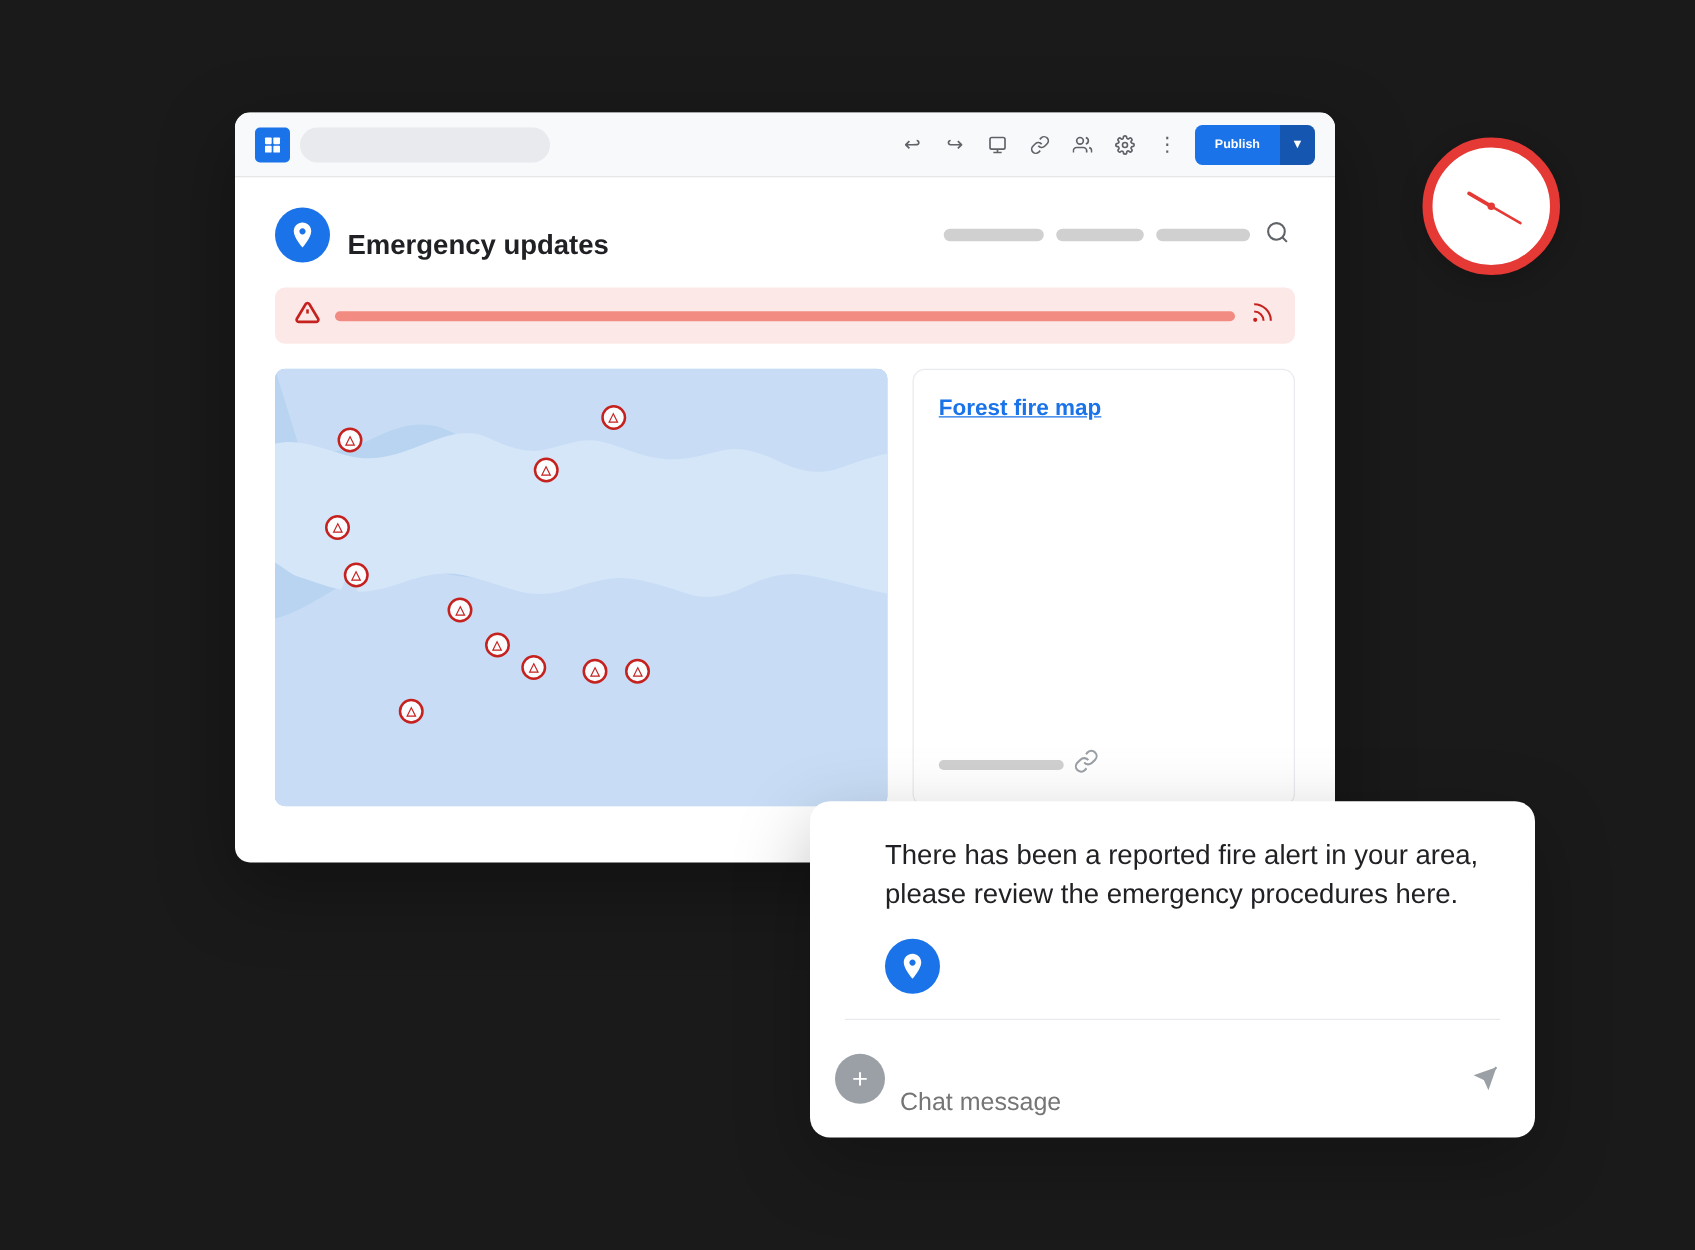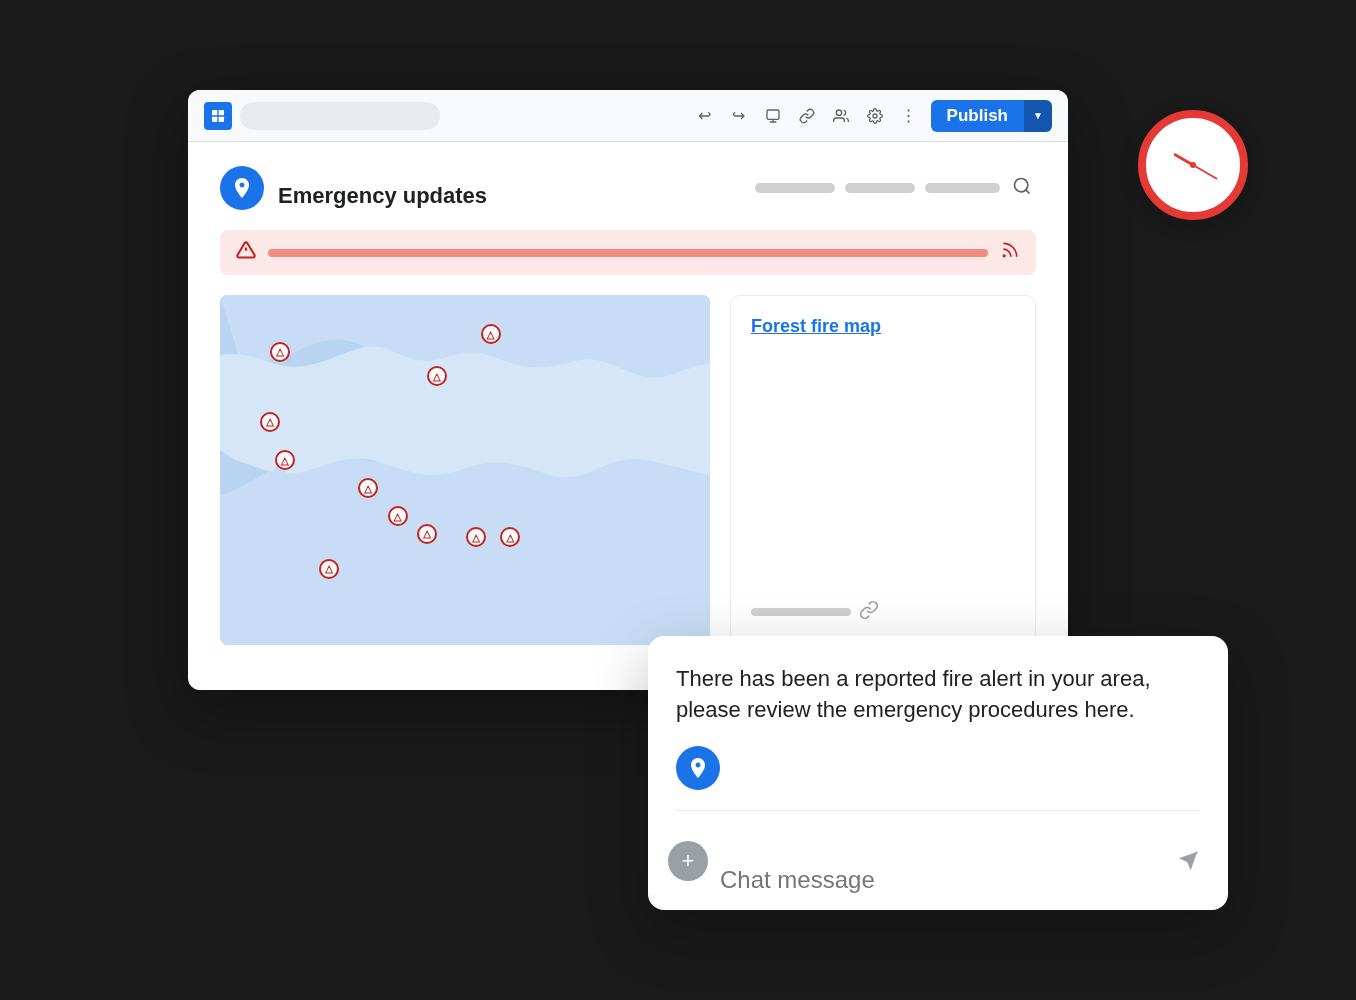--- a/index.html
+++ b/index.html
@@ -94,21 +94,21 @@
       align-items: center;
       border-radius: 6px;
       overflow: hidden;
     }
 
     .publish-btn {
       background: #1a73e8;
       color: white;
       border: none;
       padding: 6px 16px;
-      font-size: 17px;
+      font-size: 10px;
       font-weight: 600;
       cursor: pointer;
       height: 32px;
     }
 
     .publish-btn-arrow {
       background: #1557b0;
       color: white;
       border: none;
       width: 28px;
@@ -367,20 +367,21 @@
       width: 580px;
       background: #fff;
       border-radius: 16px;
       box-shadow: 0 20px 60px rgba(0,0,0,0.25);
       z-index: 2;
       overflow: hidden;
     }
 
     .chat-message-area {
       padding: 28px 12px 20px 28px;
+      margin-left: 32px;
     }
 
     .chat-message-text {
       font-size: 22px;
       color: #202124;
       line-height: 1.4;
       font-weight: 400;
       margin-bottom: 20px;
     }
 
@@ -424,21 +425,21 @@
       color: white;
       font-size: 22px;
       cursor: pointer;
       flex-shrink: 0;
     }
 
     .chat-input {
       flex: 1;
       border: none;
       outline: none;
-      font-size: 24px;
+      font-size: 20px;
       color: #9aa0a6;
       background: transparent;
       margin-top: 39px;
     }
 
     .chat-send-btn {
       width: 40px;
       height: 40px;
       display: flex;
       align-items: center;

